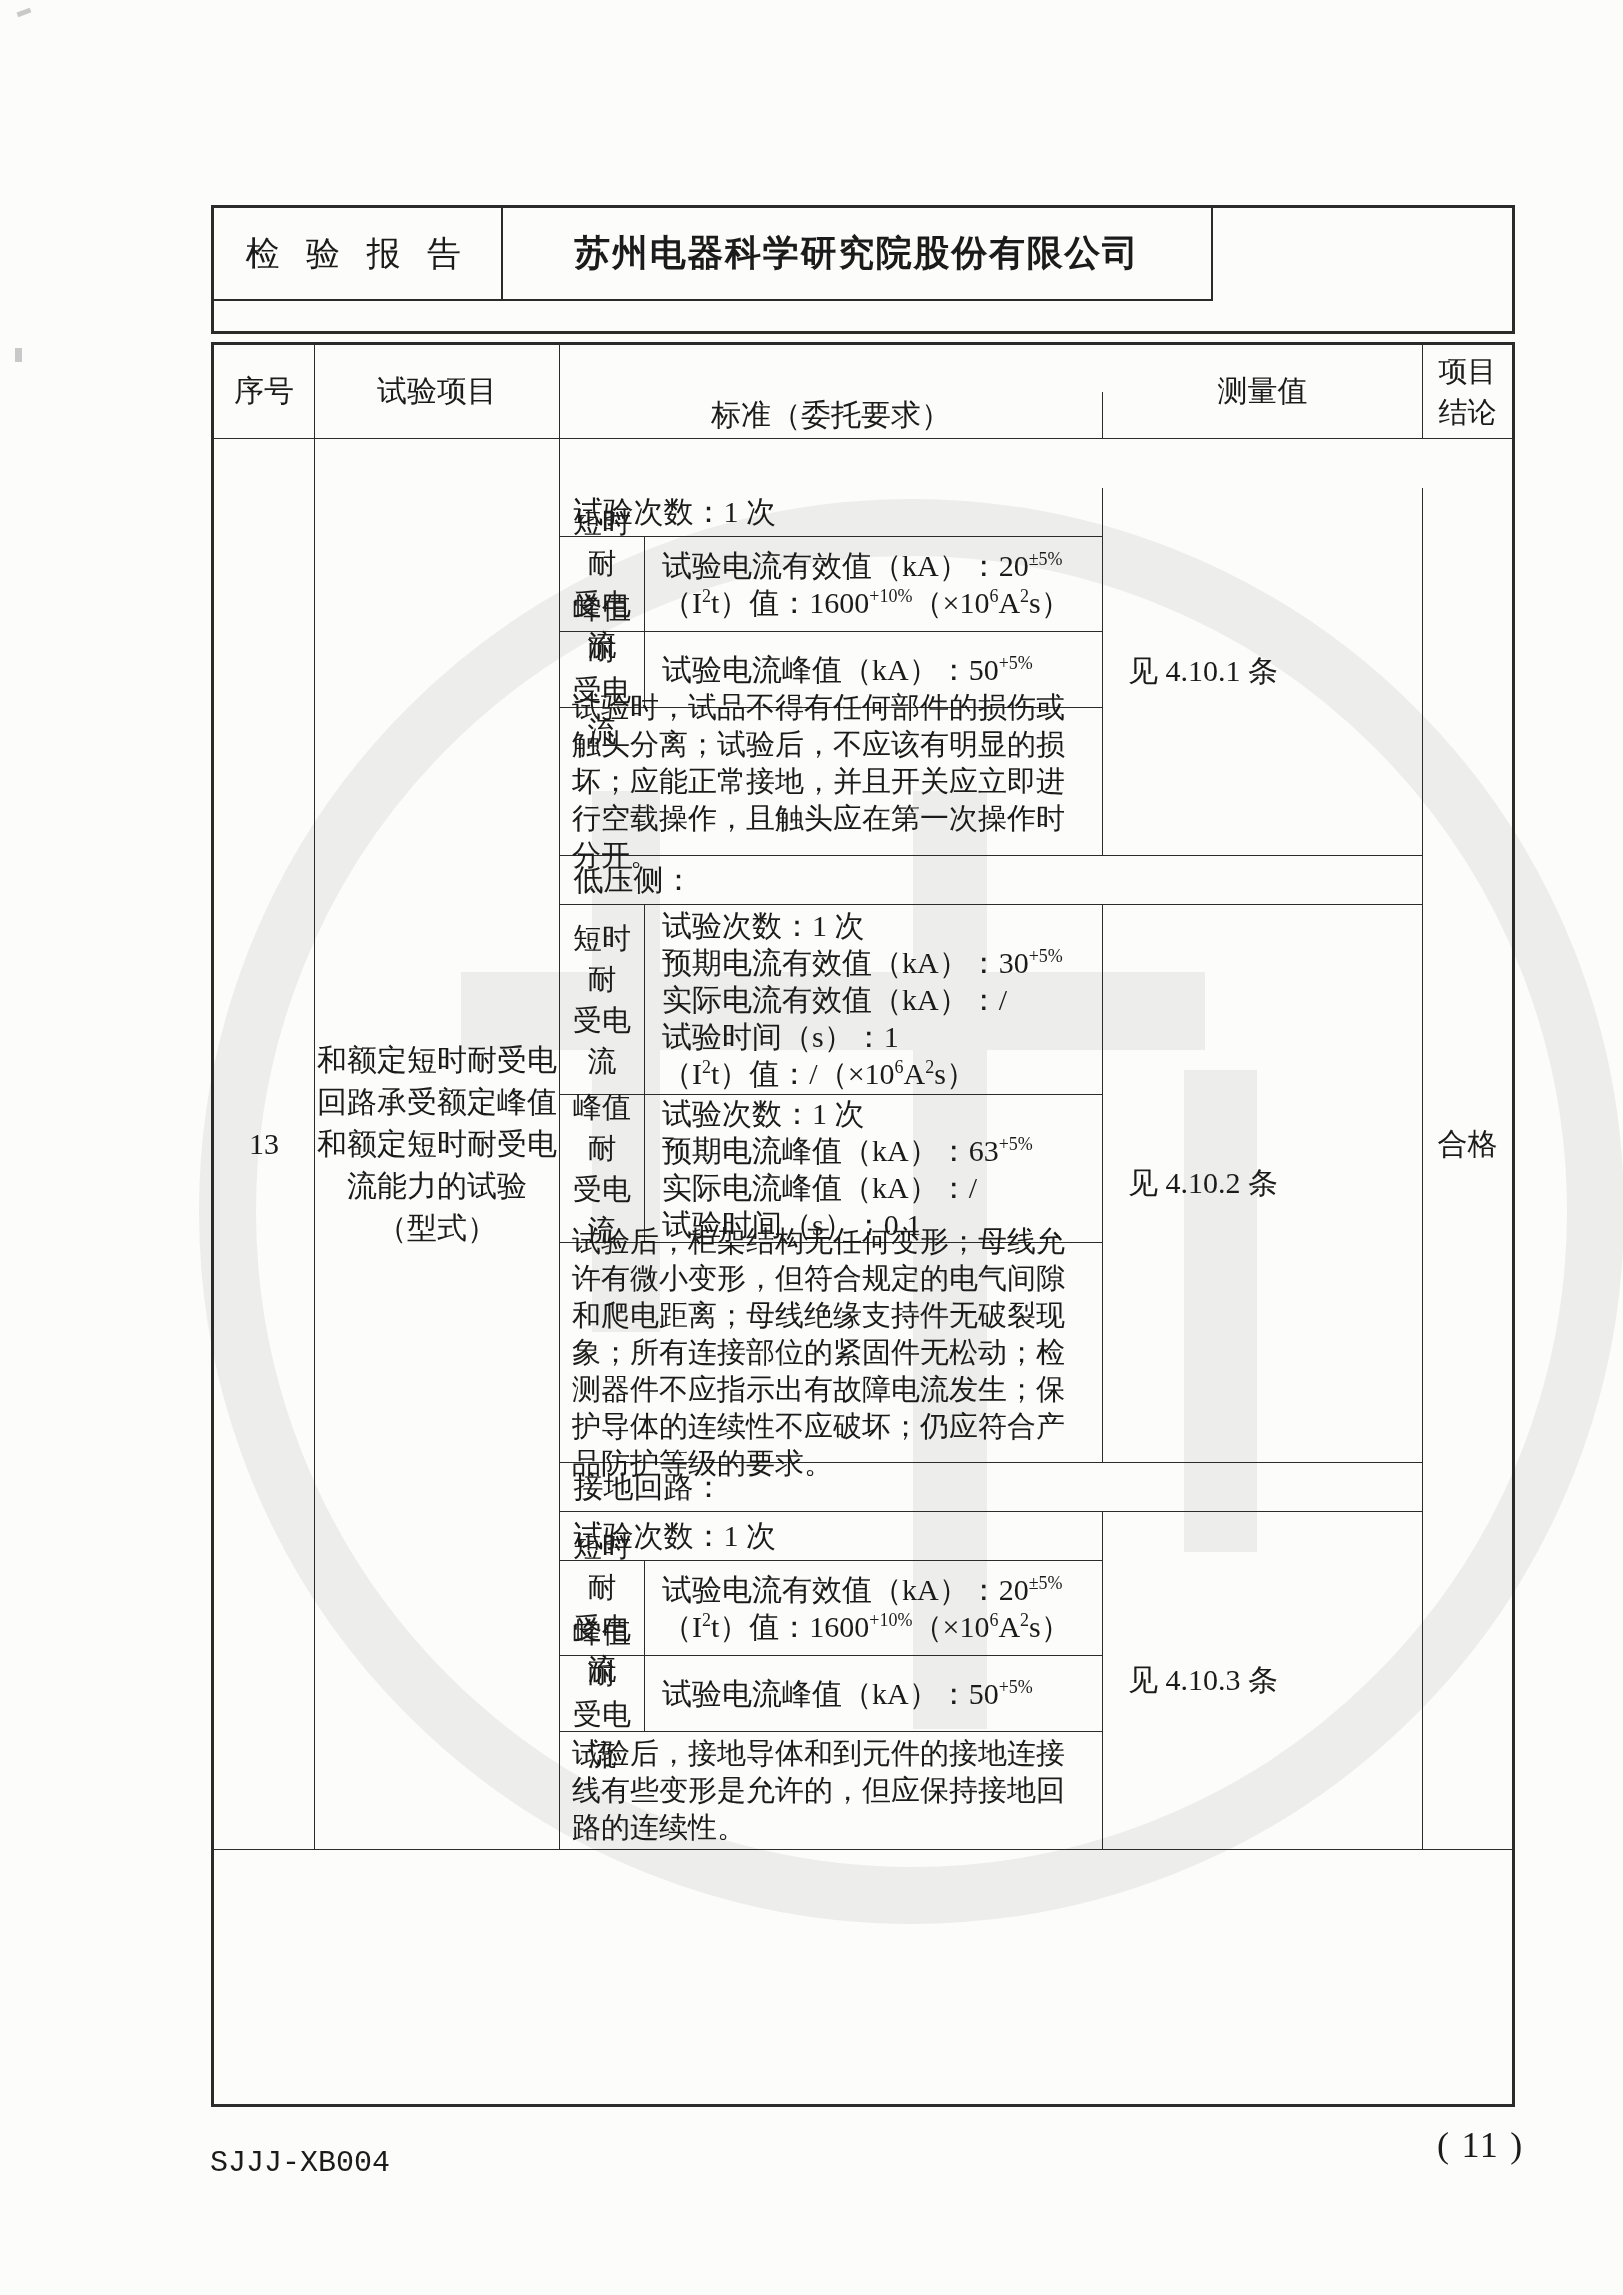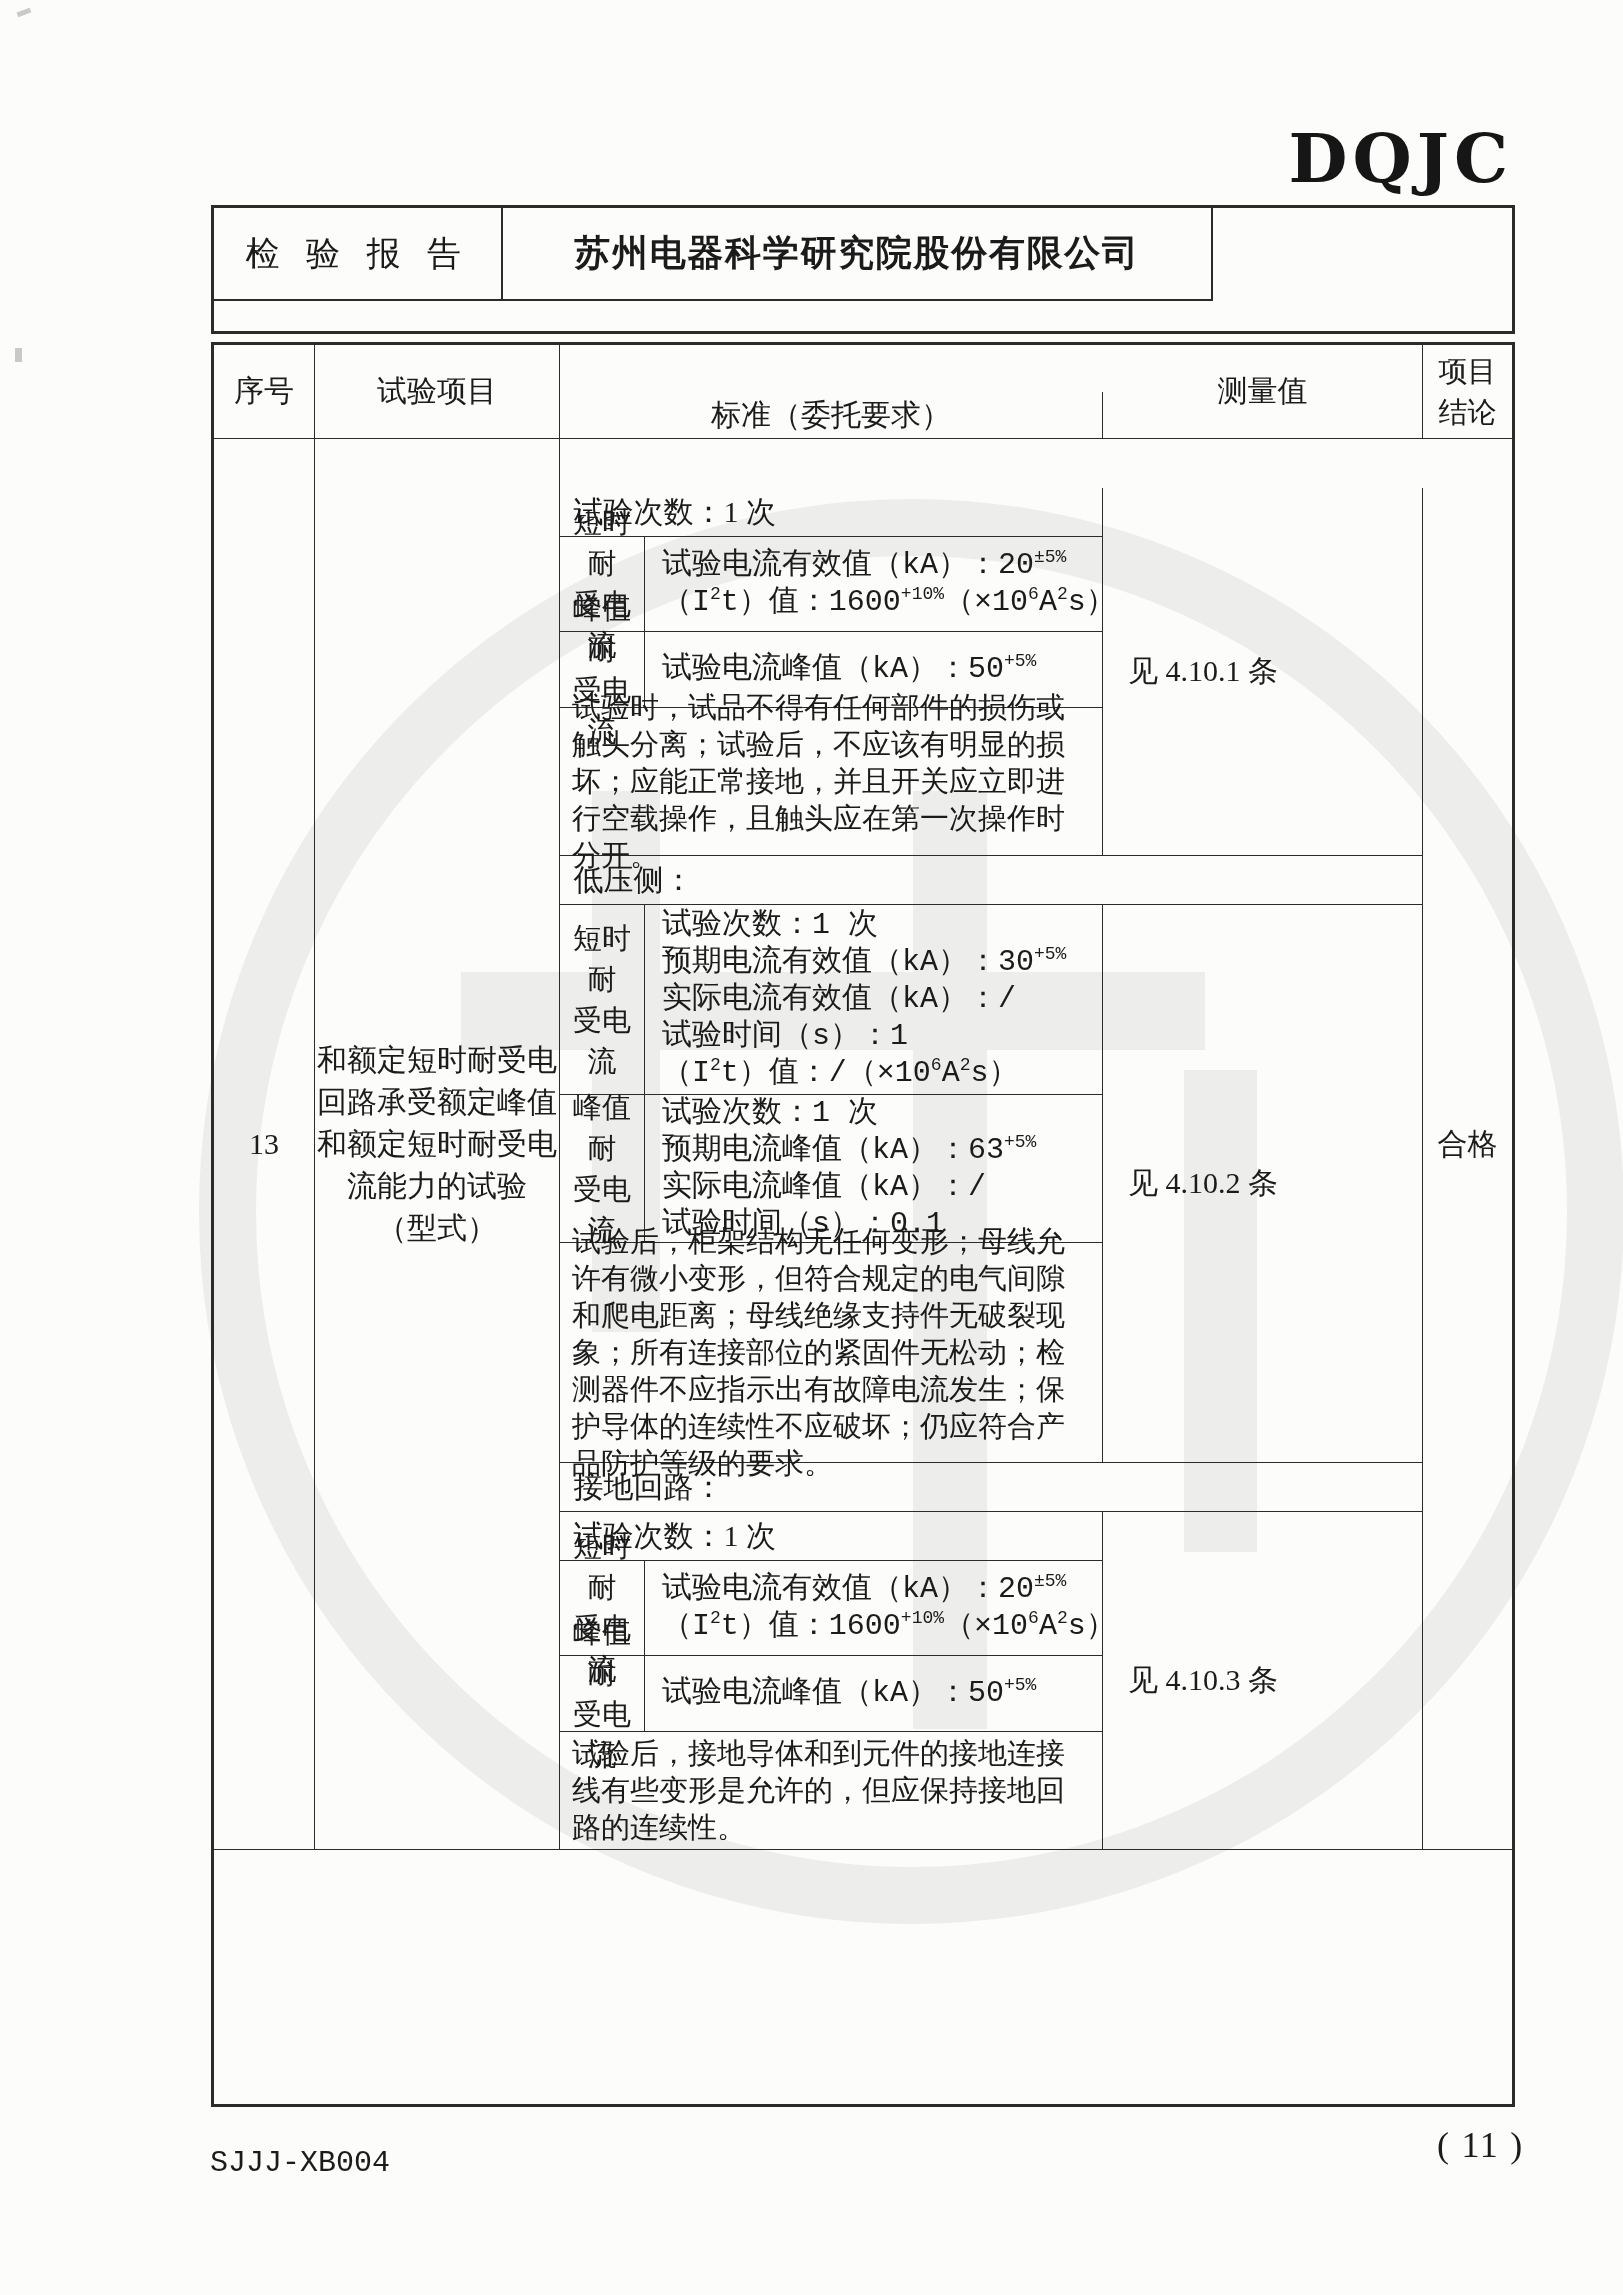--- a/index.html
+++ b/index.html
@@ -52,21 +52,21 @@
   .c.no-r{border-right:none;}
   .c.no-b{border-bottom:none;}
   .center{justify-content:center;text-align:center;}
   .padl{padding-left:13.5px;}
   .meas{padding-left:25px;}
   .vcol{flex-direction:column;justify-content:center;align-items:center;text-align:center;}
   .vcol div{line-height:41px;font-size:29px;}
   .itemcell{flex-direction:column;justify-content:center;align-items:center;text-align:center;}
   .itemcell div{line-height:42px;font-size:30px;}
   .vals{flex-direction:column;align-items:flex-start;justify-content:center;padding-left:17px;}
-  .vals > div{line-height:37px;white-space:nowrap;font-family:Liberation Mono, monospace;}
+  .vals > div{line-height:37px;white-space:nowrap;}
   .note{align-items:center;}
   .note p{margin:0;padding:3.4px 12px;font-size:29px;line-height:37px;text-align:left;}
   sup{font-size:18px;line-height:0;vertical-align:11px;letter-spacing:0;}
   
   .foot-l{position:absolute;left:210px;top:2146px;z-index:1;
     font-family:"Liberation Mono","DejaVu Sans Mono",monospace;font-size:30px;}
   .foot-r{position:absolute;left:1437px;top:2124px;z-index:1;
     font-size:36px;letter-spacing:1.7px;}
 </style>
 </head>
@@ -77,21 +77,20 @@
   <div class="wm">
     <div class="wm-ring"></div>
     <div class="wm-bar wm-h1"></div>
     <div class="wm-bar wm-v1"></div>
     <div class="wm-bar wm-v2"></div>
     <div class="wm-bar wm-v3"></div>
     <div class="speck sp1"></div>
     <div class="speck sp2"></div>
   </div>
 
-  <div class="logo">DQJC</div>
 
   <div class="hdr">
     <div class="hc t-report">检 验 报 告</div>
     <div class="hc t-company">苏州电器科学研究院股份有限公司</div>
     <div class="hc strip"></div>
   </div>
 
   <div class="tbl">
 
     <div class="c center" style="grid-area:1/1/3/2">序号</div>

